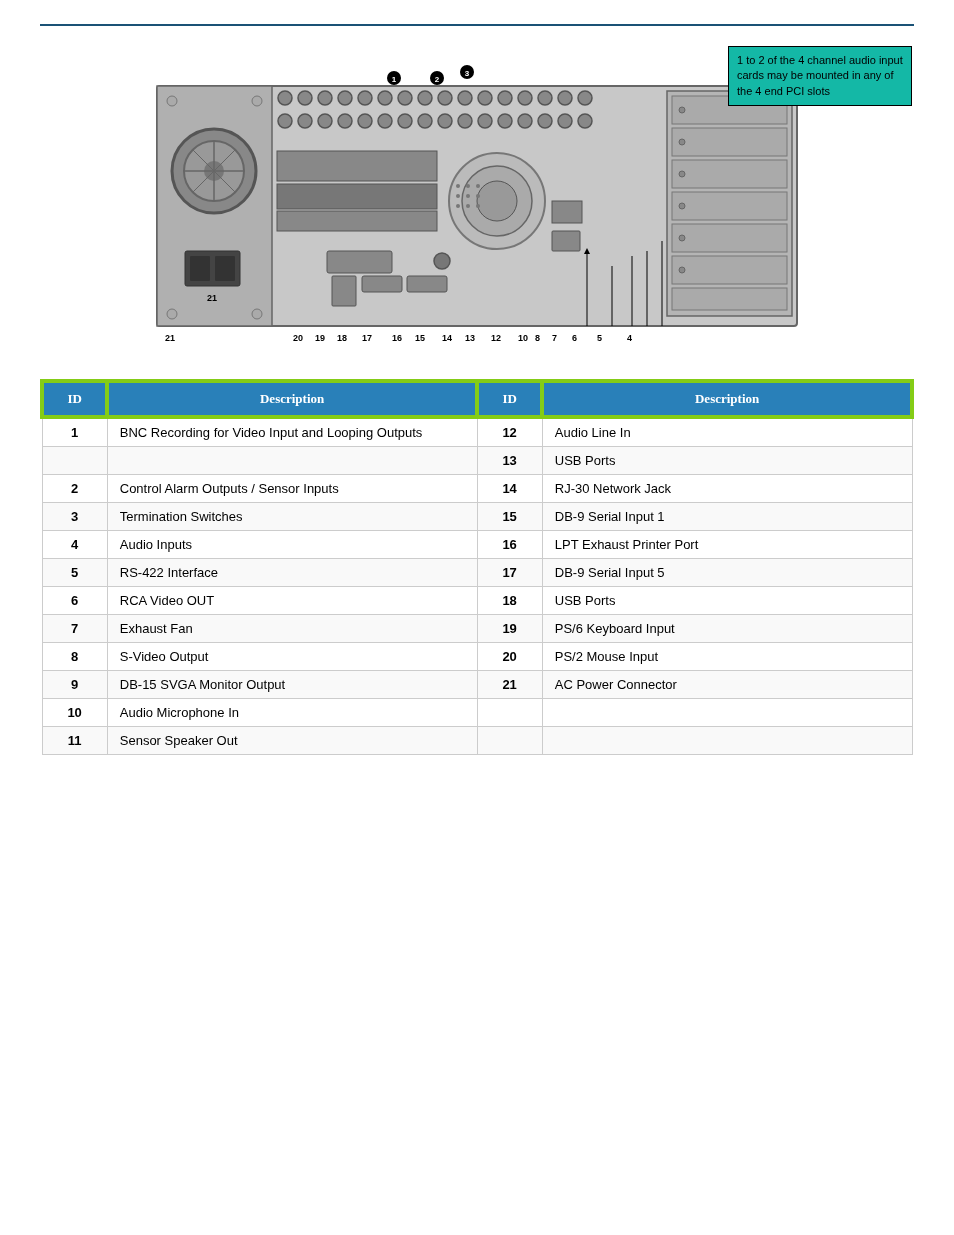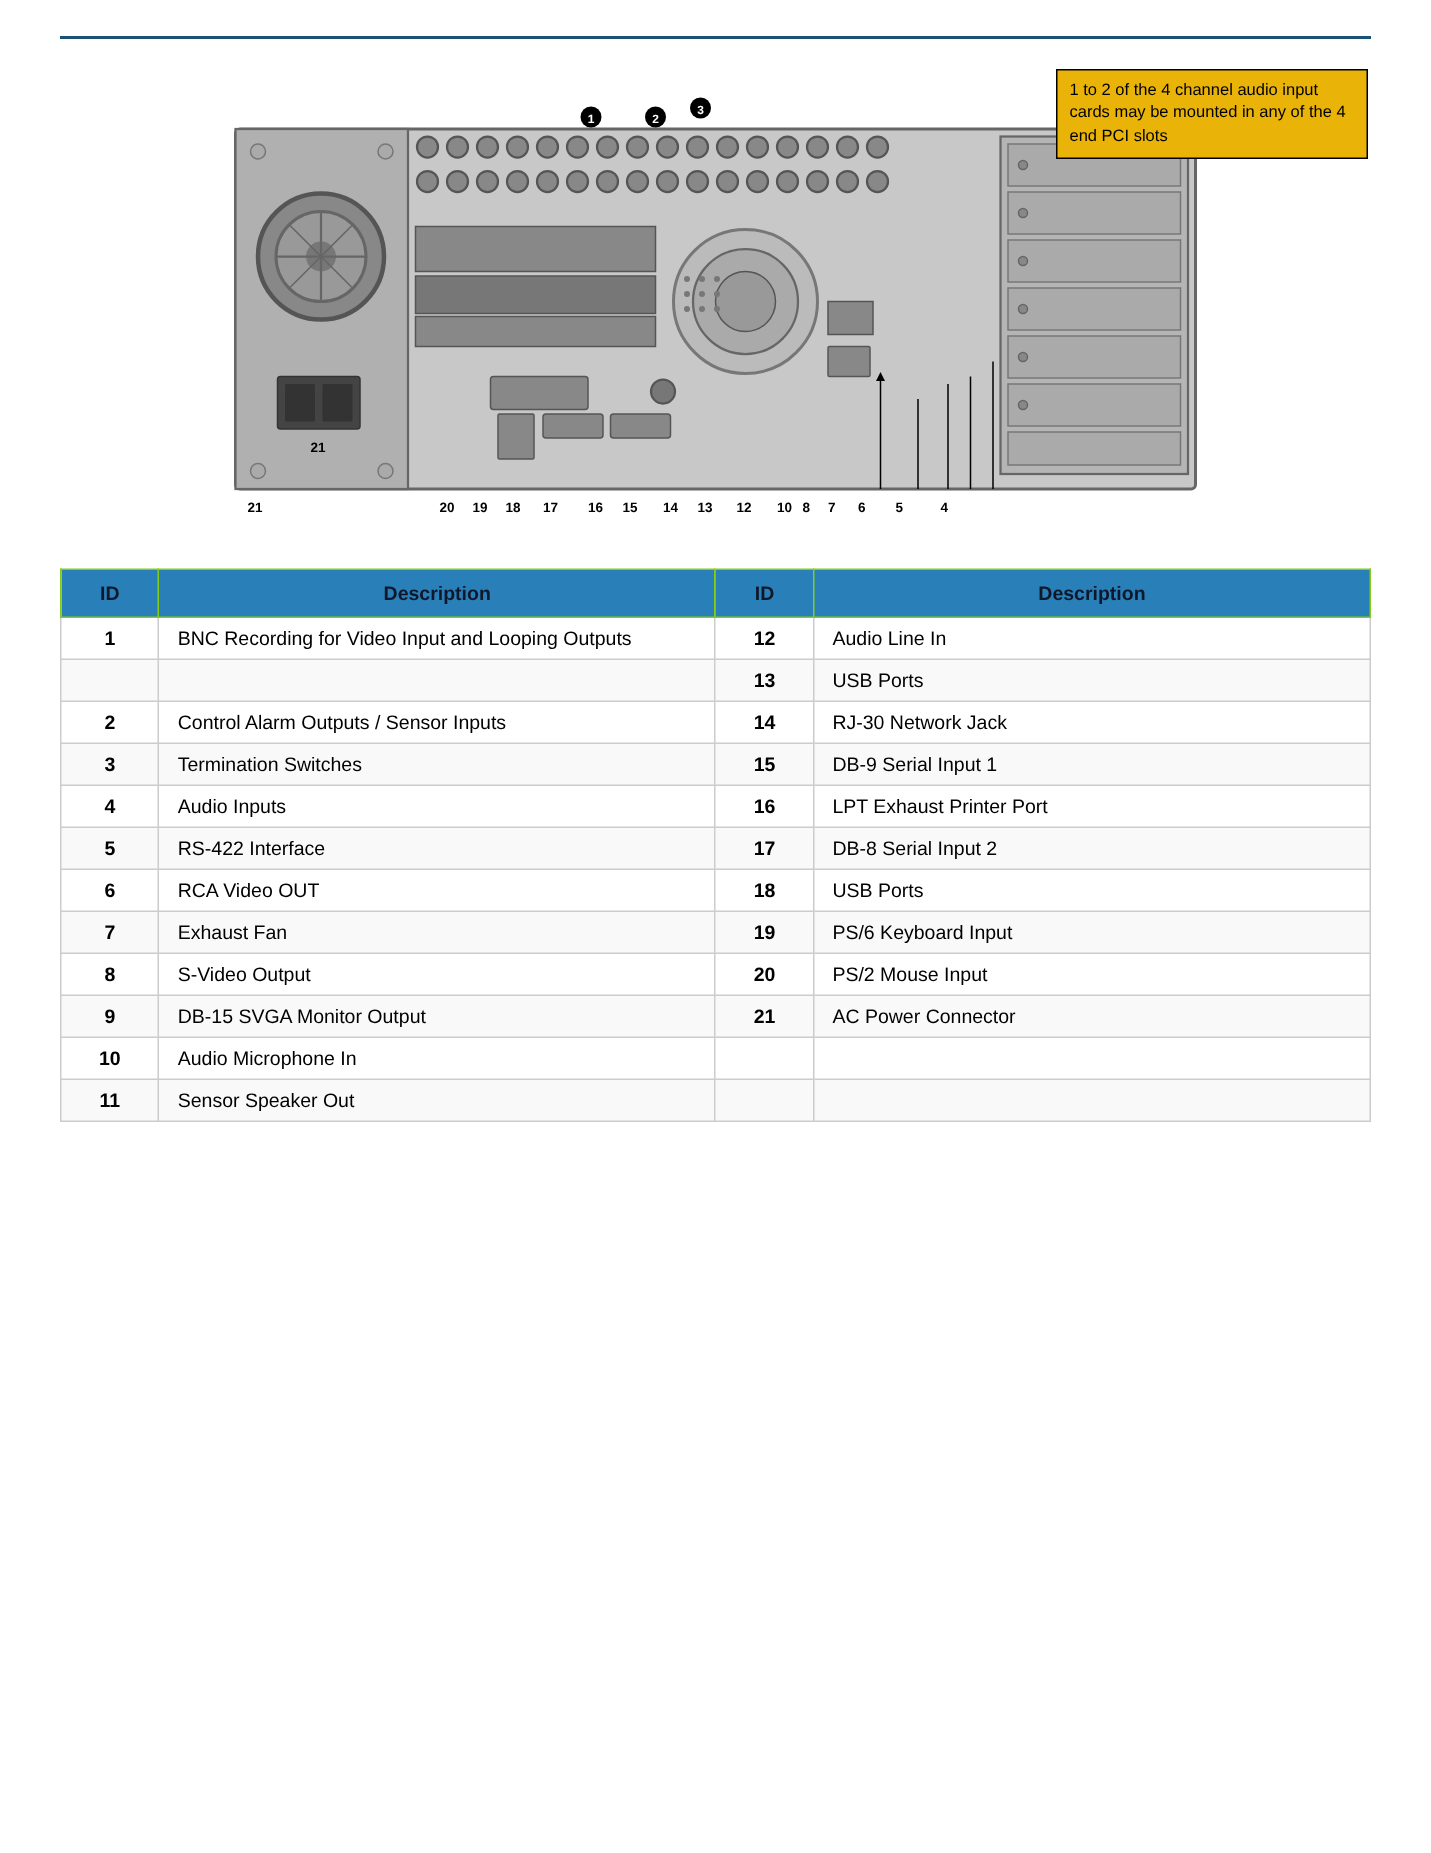--- a/index.html
+++ b/index.html
@@ -43,48 +43,49 @@
       align-items: center;
       margin: 10px 0 20px 0;
       position: relative;
     }
 
     
     .callout-box {
       position: absolute;
       top: 0;
       right: 0;
-      width: 208px;
+      width: 184px;
       border: 1px solid #000;
       padding: 6px 8px;
       font-size: 11px;
       line-height: 1.4;
-      background: #eab308;
+      background: #14b8a6;
       z-index: 10;
     }
 
     
     .table-container {
       margin-top: 10px;
       width: 100%;
     }
 
     table {
       width: 100%;
       border-collapse: collapse;
       font-size: 13px;
     }
 
     thead tr th {
       background: #2980b9;
-      color: #0f172a;
+      color: #ffffff;
       padding: 8px 12px;
       font-weight: bold;
       text-align: center;
-      border: 1px solid #84cc16;
+      border: 4px solid #84cc16;
+      font-family: Liberation Serif, serif;
     }
 
     tbody tr td {
       border: 1px solid #ccc;
       padding: 6px 12px;
       vertical-align: top;
     }
 
     tbody tr td:first-child,
     tbody tr td:nth-child(3) {
@@ -337,21 +338,21 @@
           <tr>
             <td style="text-align: center; font-weight: bold;">4</td>
             <td>Audio Inputs</td>
             <td style="text-align: center; font-weight: bold;">16</td>
             <td>LPT Exhaust Printer Port</td>
           </tr>
           <tr>
             <td style="text-align: center; font-weight: bold;">5</td>
             <td>RS-422 Interface</td>
             <td style="text-align: center; font-weight: bold;">17</td>
-            <td>DB-8 Serial Input 2</td>
+            <td>DB-9 Serial Input 5</td>
           </tr>
           <tr>
             <td style="text-align: center; font-weight: bold;">6</td>
             <td>RCA Video OUT</td>
             <td style="text-align: center; font-weight: bold;">18</td>
             <td>USB Ports</td>
           </tr>
           <tr>
             <td style="text-align: center; font-weight: bold;">7</td>
             <td>Exhaust Fan</td>

